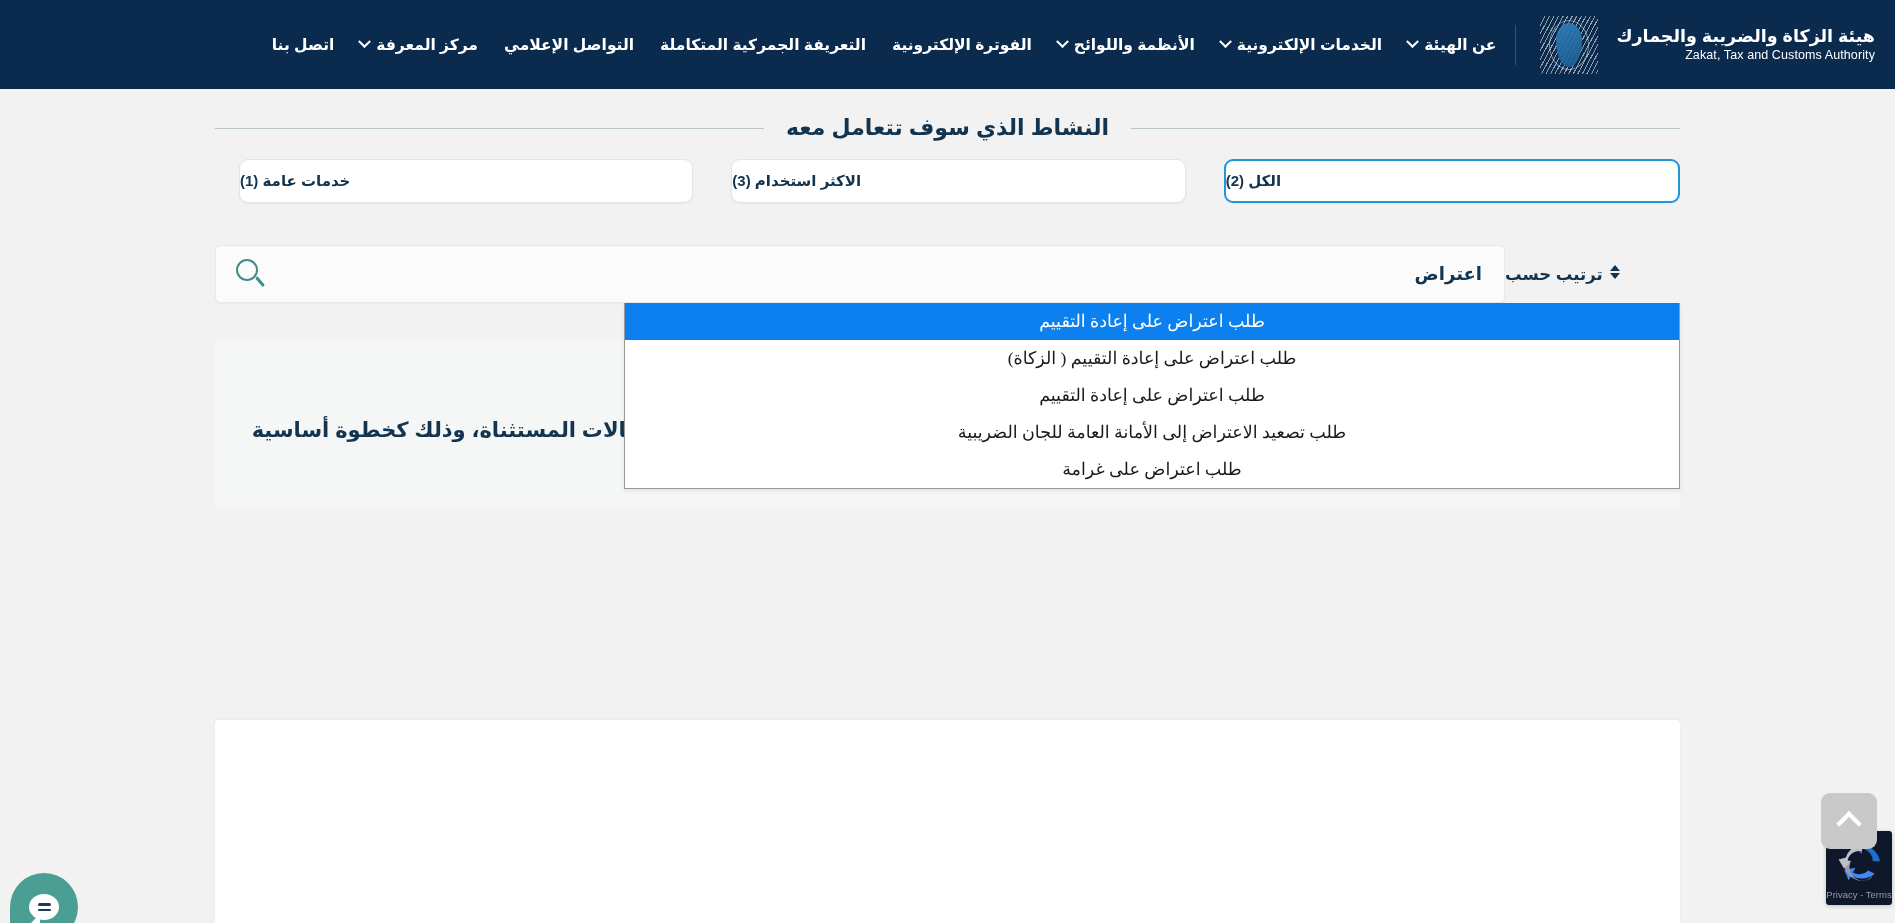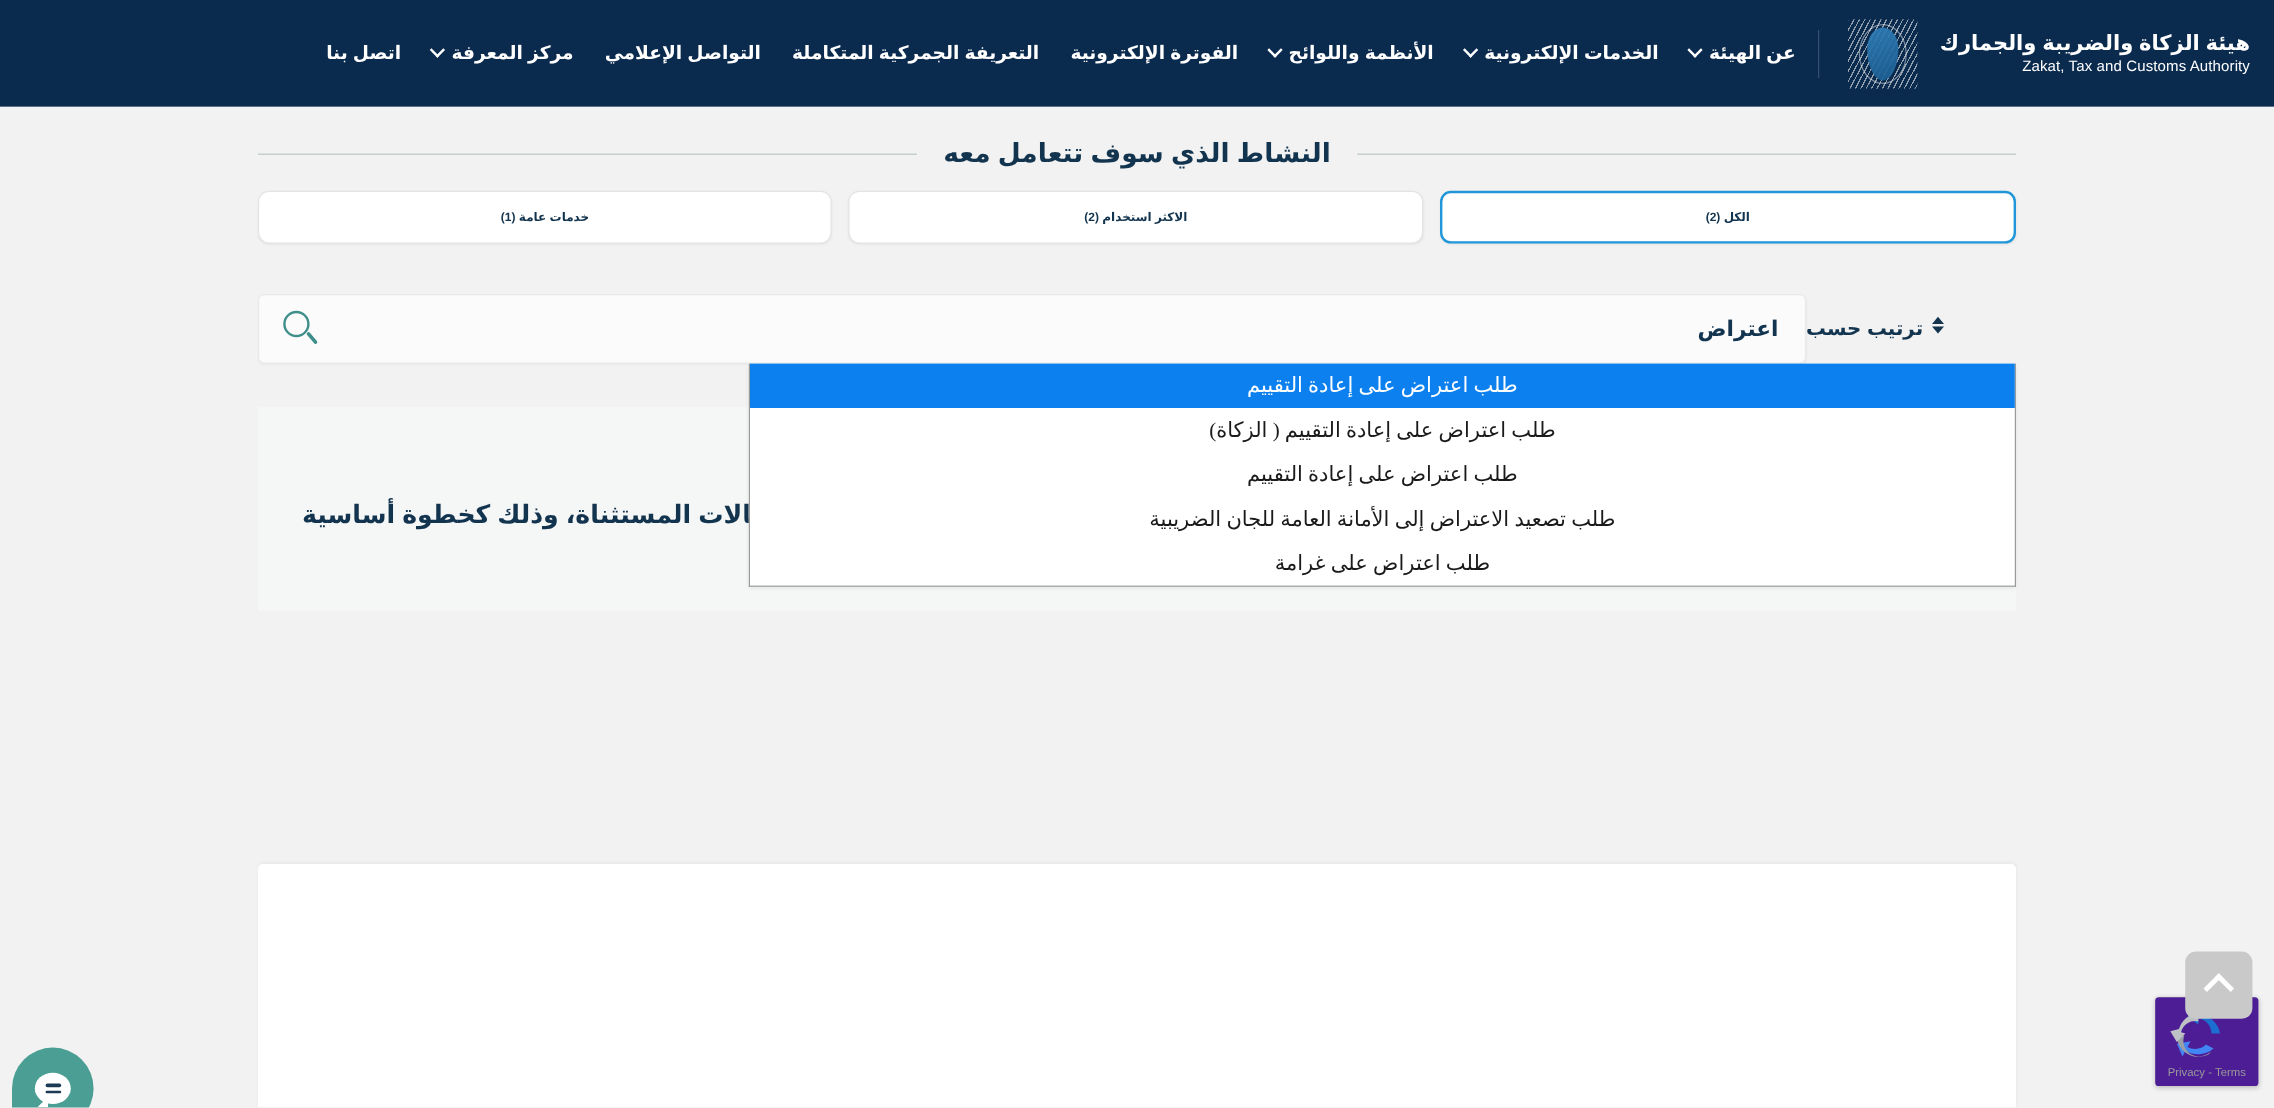--- a/index.html
+++ b/index.html
@@ -158,27 +158,28 @@
     margin-top: 18px;
   }
   .tab {
     flex: 1 1 0;
     height: 44px;
     background: #ffffff;
     border: 1px solid #e4e4e4;
     border-radius: 9px;
     display: flex;
     align-items: center;
-    justify-content: center;
+    justify-content: flex-end;
     color: #12344f;
-    font-size: 10px;
+    font-size: 15px;
     font-weight: 600;
     cursor: pointer;
     box-shadow: 0 1px 2px rgba(0,0,0,.05);
     user-select: none;
+    margin-left: 24px;
   }
   .tab.active {
     border: 2px solid #2196d8;
     background: #ffffff;
   }
 
   
   .search-wrap {
     margin-top: 42px;
     position: relative;
@@ -394,24 +395,24 @@
     z-index: 55;
   }
   .scroll-top .chev {
     width: 18px; height: 18px;
     border-left: 4px solid #ffffff;
     border-top: 4px solid #ffffff;
     transform: rotate(45deg) translate(2px,2px);
   }
   .recaptcha {
     position: absolute;
-    right: 13px;
+    right: 3px;
     bottom: 18px;
-    width: 86px; height: 74px;
-    background: #4c1d95;
+    width: 66px; height: 74px;
+    background: #0f172a;
     border-radius: 3px;
     box-shadow: 0 1px 4px rgba(0,0,0,.22);
     z-index: 54;
     display: flex;
     flex-direction: column;
     align-items: center;
     justify-content: flex-end;
     padding-bottom: 5px;
     overflow: hidden;
   }
@@ -485,21 +486,21 @@
       <div class="rule"></div>
       <div class="sec-title">النشاط الذي سوف تتعامل معه</div>
       <div class="rule"></div>
     </div>
 
     <div class="tabs">
       <div class="tab active">
         <span>الكل (2)</span>
       </div>
       <div class="tab">
-        <span>الاكثر استخدام (2)</span>
+        <span>الاكثر استخدام (3)</span>
       </div>
       <div class="tab">
         <span>خدمات عامة (1)</span>
       </div>
     </div>
 
 
     <div class="search-wrap">
       <div class="search-row">
 

